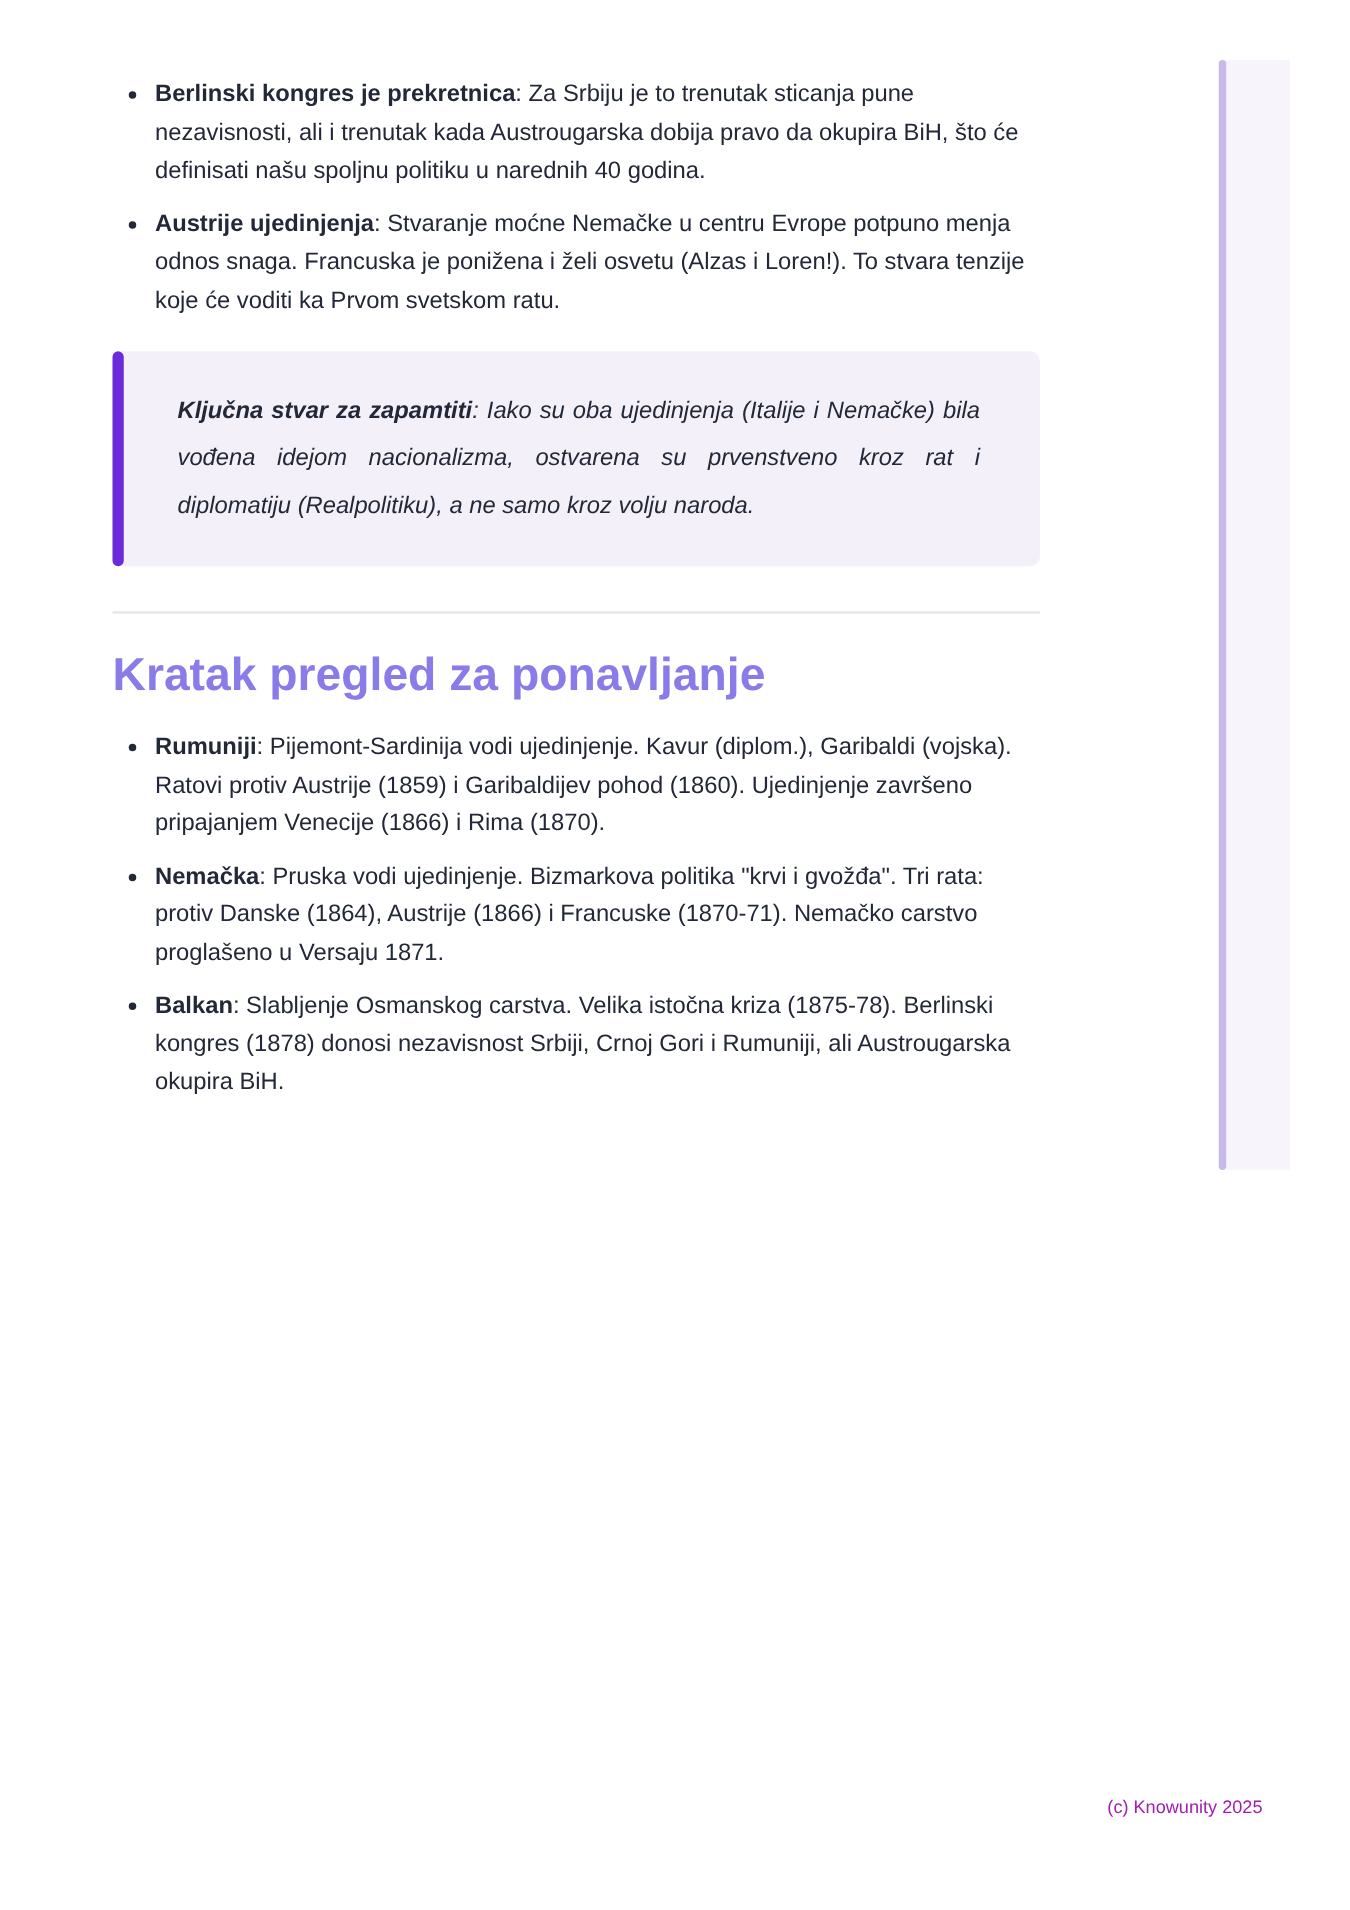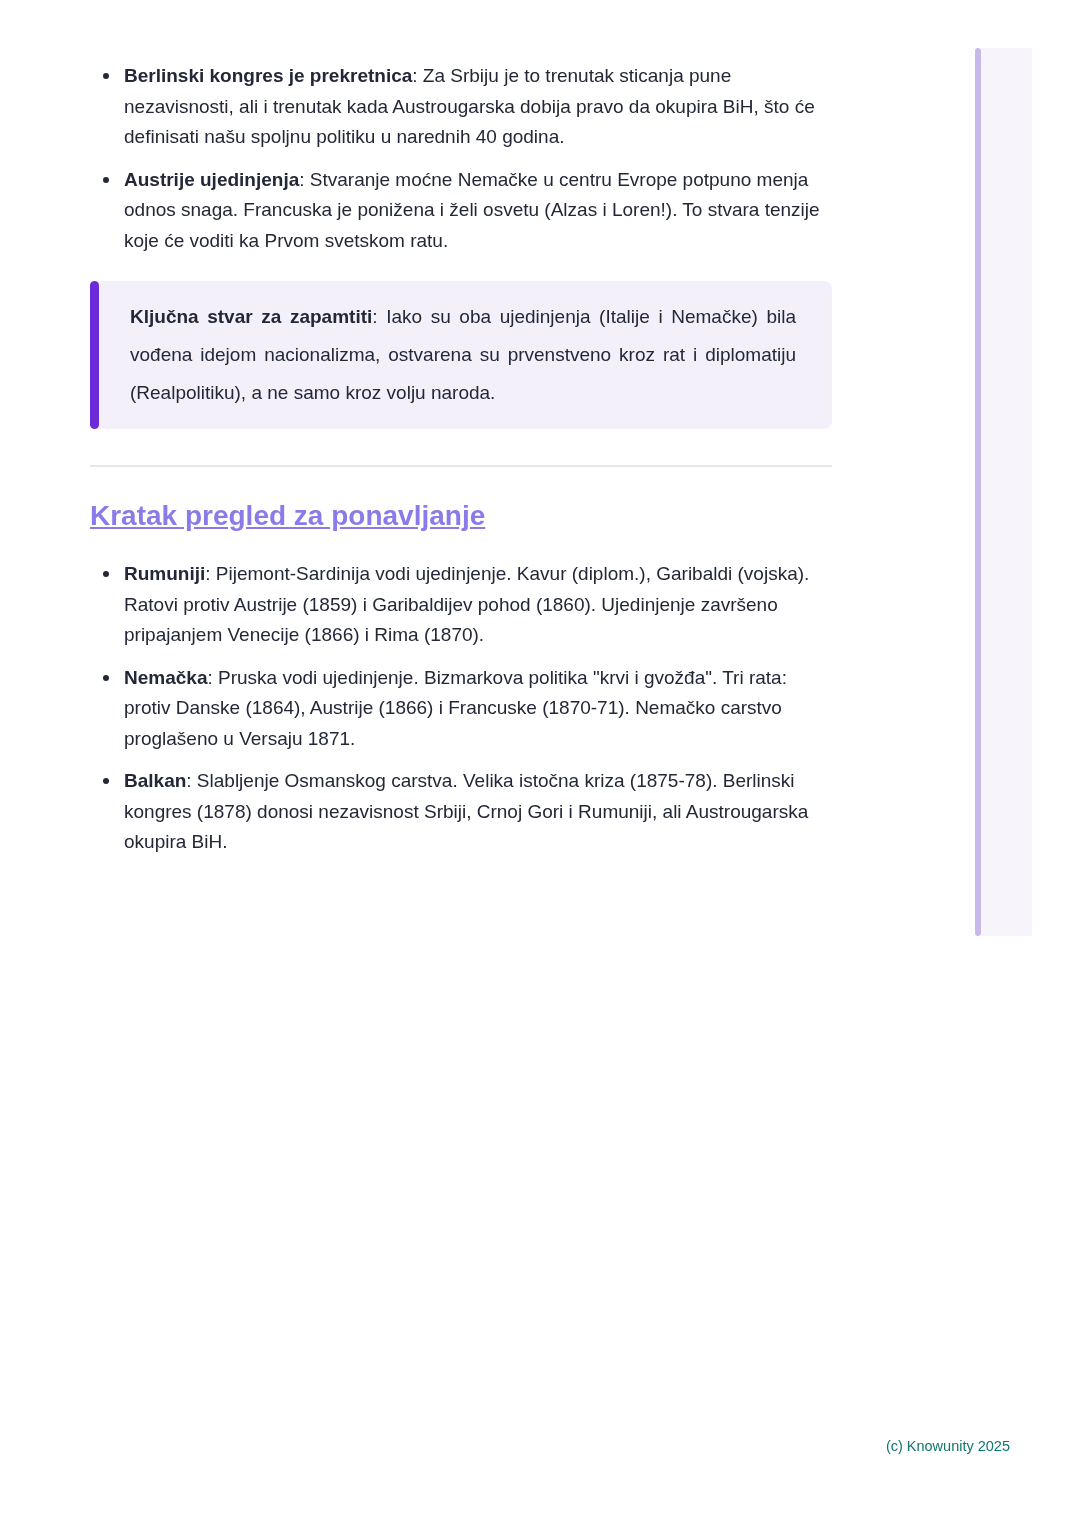--- a/index.html
+++ b/index.html
@@ -53,38 +53,38 @@
   .callout-bar {
     position: absolute;
     left: 0;
     top: 0;
     bottom: 0;
     width: 9px;
     border-radius: 9px;
     background: #6c2bd9;
   }
   .callout p {
-    margin: 0;
+    margin: 12px;
     font-size: 19px;
     line-height: 38px;
     text-align: justify;
+    font-style: italic;
   }
   .divider {
     margin: 36px 0 0 0;
     border: none;
     border-top: 2px solid #e7e7ea;
     height: 0;
   }
   h2.section-heading {
     margin: 32px 0 26px 0;
-    font-size: 28px;
+    font-size: 37px;
     line-height: 34px;
     font-weight: 700;
     color: #8a7ce8;
-    text-decoration: underline;
   }
   .edge-line {
     position: absolute;
     left: 975px;
     top: 48px;
     width: 6px;
     height: 888px;
     background: #c9b9e8;
     border-radius: 3px;
   }
@@ -94,21 +94,21 @@
     top: 48px;
     width: 51px;
     height: 888px;
     background: #f7f5fb;
   }
   .footer {
     position: absolute;
     top: 1438px;
     right: 70px;
     font-size: 14.5px;
-    color: #0f766e;
+    color: #a21caf;
   }
 </style>
 </head>
 <body>
 
 <div class="content">
 
   <ul class="bullets">
     <li>
       <span class="bold-lead">Berlinski kongres je prekretnica</span><span>: Za Srbiju je to trenutak sticanja pune nezavisnosti, ali i trenutak kada Austrougarska dobija pravo da okupira BiH, što će definisati našu spoljnu politiku u narednih 40 godina.</span>

